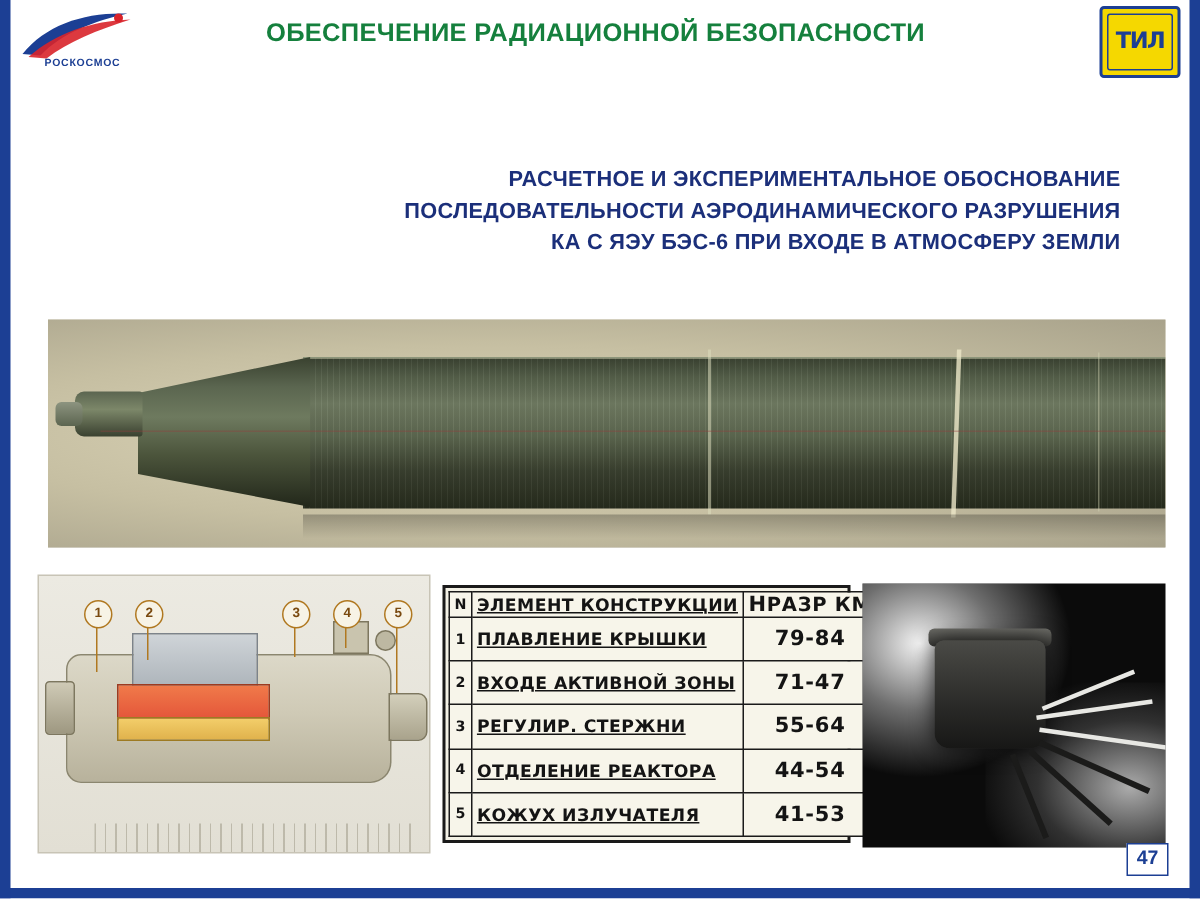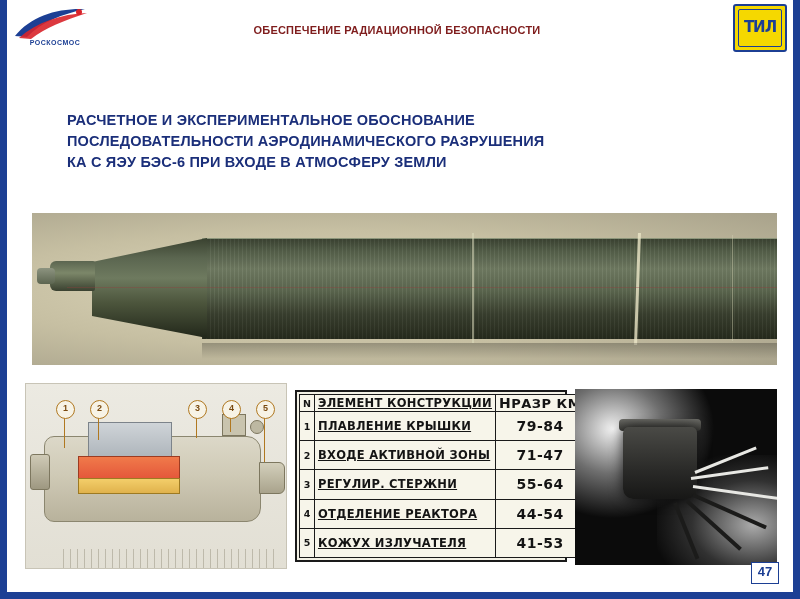--- a/index.html
+++ b/index.html
@@ -51,26 +51,26 @@
     width: 96px;
     text-align: center;
     font-size: 7px;
     letter-spacing: 0.5px;
     color: #1c3f94;
     font-weight: bold;
   }
   .title-block {
     position: absolute;
     left: 100px;
-    top: 20px;
+    top: 11px;
     width: 580px;
     text-align: center;
-    color: #7f1d1d;
-    font-weight: bold;
-    font-size: 11px;
+    color: #15803d;
+    font-weight: bold;
+    font-size: 17px;
     line-height: 21px;
     letter-spacing: 0.2px;
   }
   .logo-right {
     position: absolute;
     right: 6px;
     top: 4px;
     width: 54px;
     height: 48px;
     background: #f5d800;
@@ -103,21 +103,21 @@
     font-size: 5px;
     color: #1c3f94;
     letter-spacing: 0px;
   }
   
   .subtitle {
     position: absolute;
     left: 60px;
     top: 110px;
     width: 680px;
-    text-align: left;
+    text-align: right;
     color: #1b2f7a;
     font-weight: bold;
     font-size: 14.5px;
     line-height: 21px;
     letter-spacing: 0.2px;
   }
   
   .photo-top {
     position: absolute;
     left: 25px;

